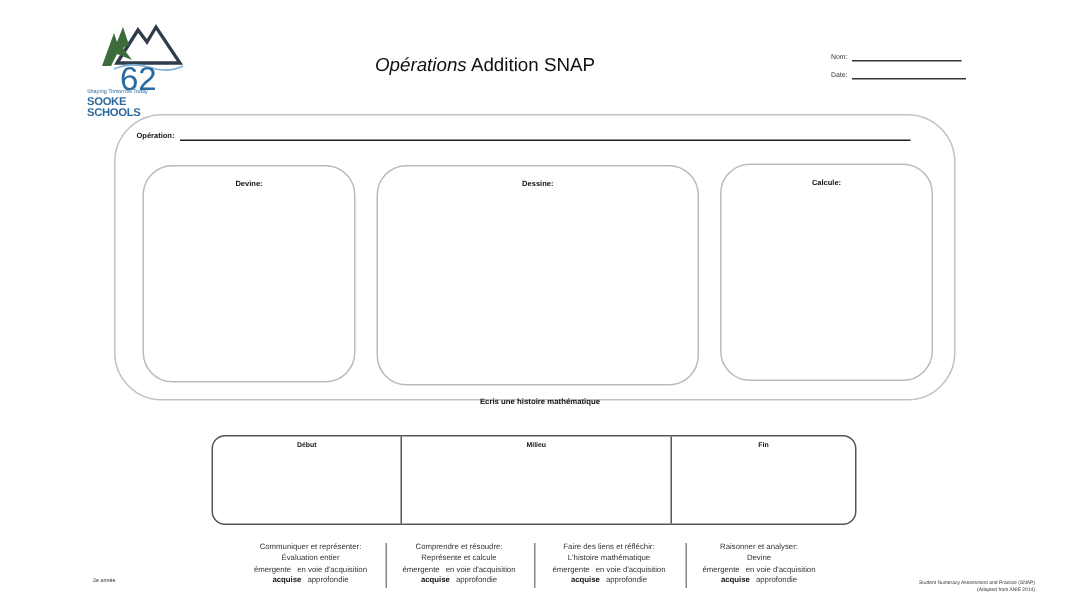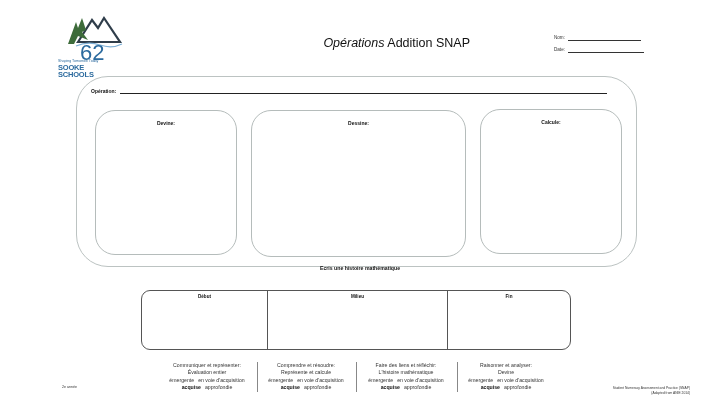--- a/index.html
+++ b/index.html
@@ -3,21 +3,21 @@
 <meta charset="utf-8">
 <style>
   html, body { margin:0; padding:0; background:#ffffff; }
   body { width:718px; height:404px; position:relative; overflow:hidden;
          font-family:"Liberation Sans", sans-serif; color:#111; }
   .abs { position:absolute; }
   .logo { left:58px; top:14px; width:70px; height:48px; }
   .logo-text1 { left:58px; top:44px; font-size:7.5px; font-weight:bold; color:#2b6a9e; line-height:7px; letter-spacing:-0.2px;margin-top:20px; }
   .logo-62 { left:80px; top:40px; font-size:22px; font-weight:normal; color:#2b6a9e; }
   .logo-tag { left:58px; top:59px; font-size:3.6px; color:#2b6a9e; white-space:nowrap; }
-  .title { left:250px; top:36px; width:220px; text-align:right; font-size:12.5px; white-space:nowrap; }
+  .title { left:250px; top:36px; width:220px; text-align:left; font-size:12.5px; white-space:nowrap; }
   .title em { font-style:italic; }
   .field-label { font-size:4.6px; color:#333; }
   .field-line { border-bottom:0.8px solid #333; height:0; }
   .outer-box { left:76px; top:76px; width:561px; height:191px; border:1px solid #bcc3c2; border-radius:32px; box-sizing:border-box; }
   .op-label { left:91px; top:88px; font-size:5px; font-weight:bold; }
   .op-line { left:120px; top:93px; width:487px; border-bottom:1px solid #222; }
   .inner { border:1px solid #b5bcbb; border-radius:20px; box-sizing:border-box; }
   .inner-label { position:absolute; top:9px; left:0; right:0; text-align:center; font-size:5px; font-weight:bold; }
   .story-title { left:260px; top:265px; width:200px; text-align:center; font-size:5.2px; font-weight:bold; }
   .story-box { left:141px; top:290px; width:430px; height:60px; border:1px solid #555; border-radius:9px; box-sizing:border-box; display:flex; }

